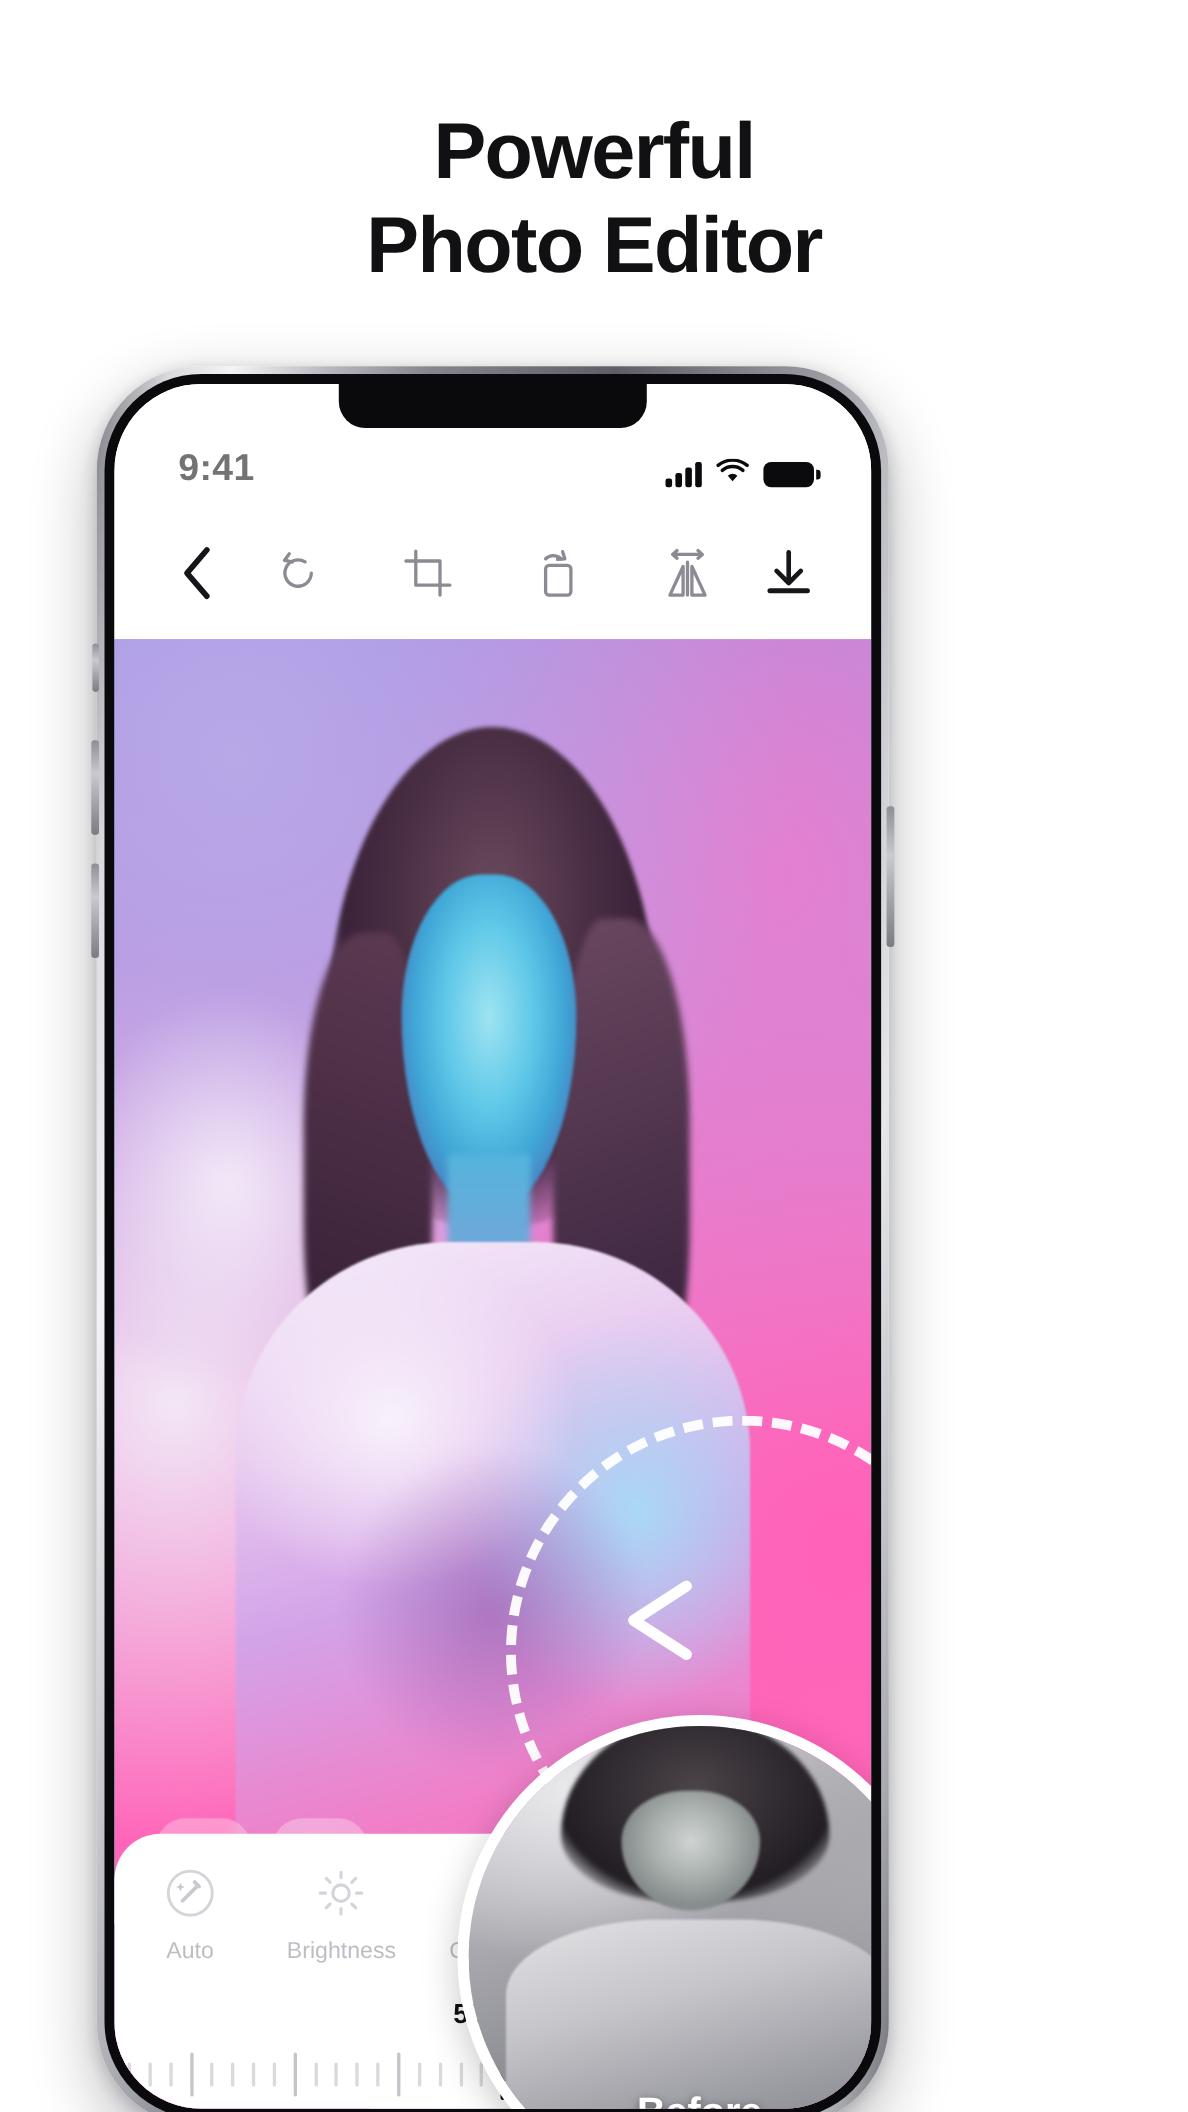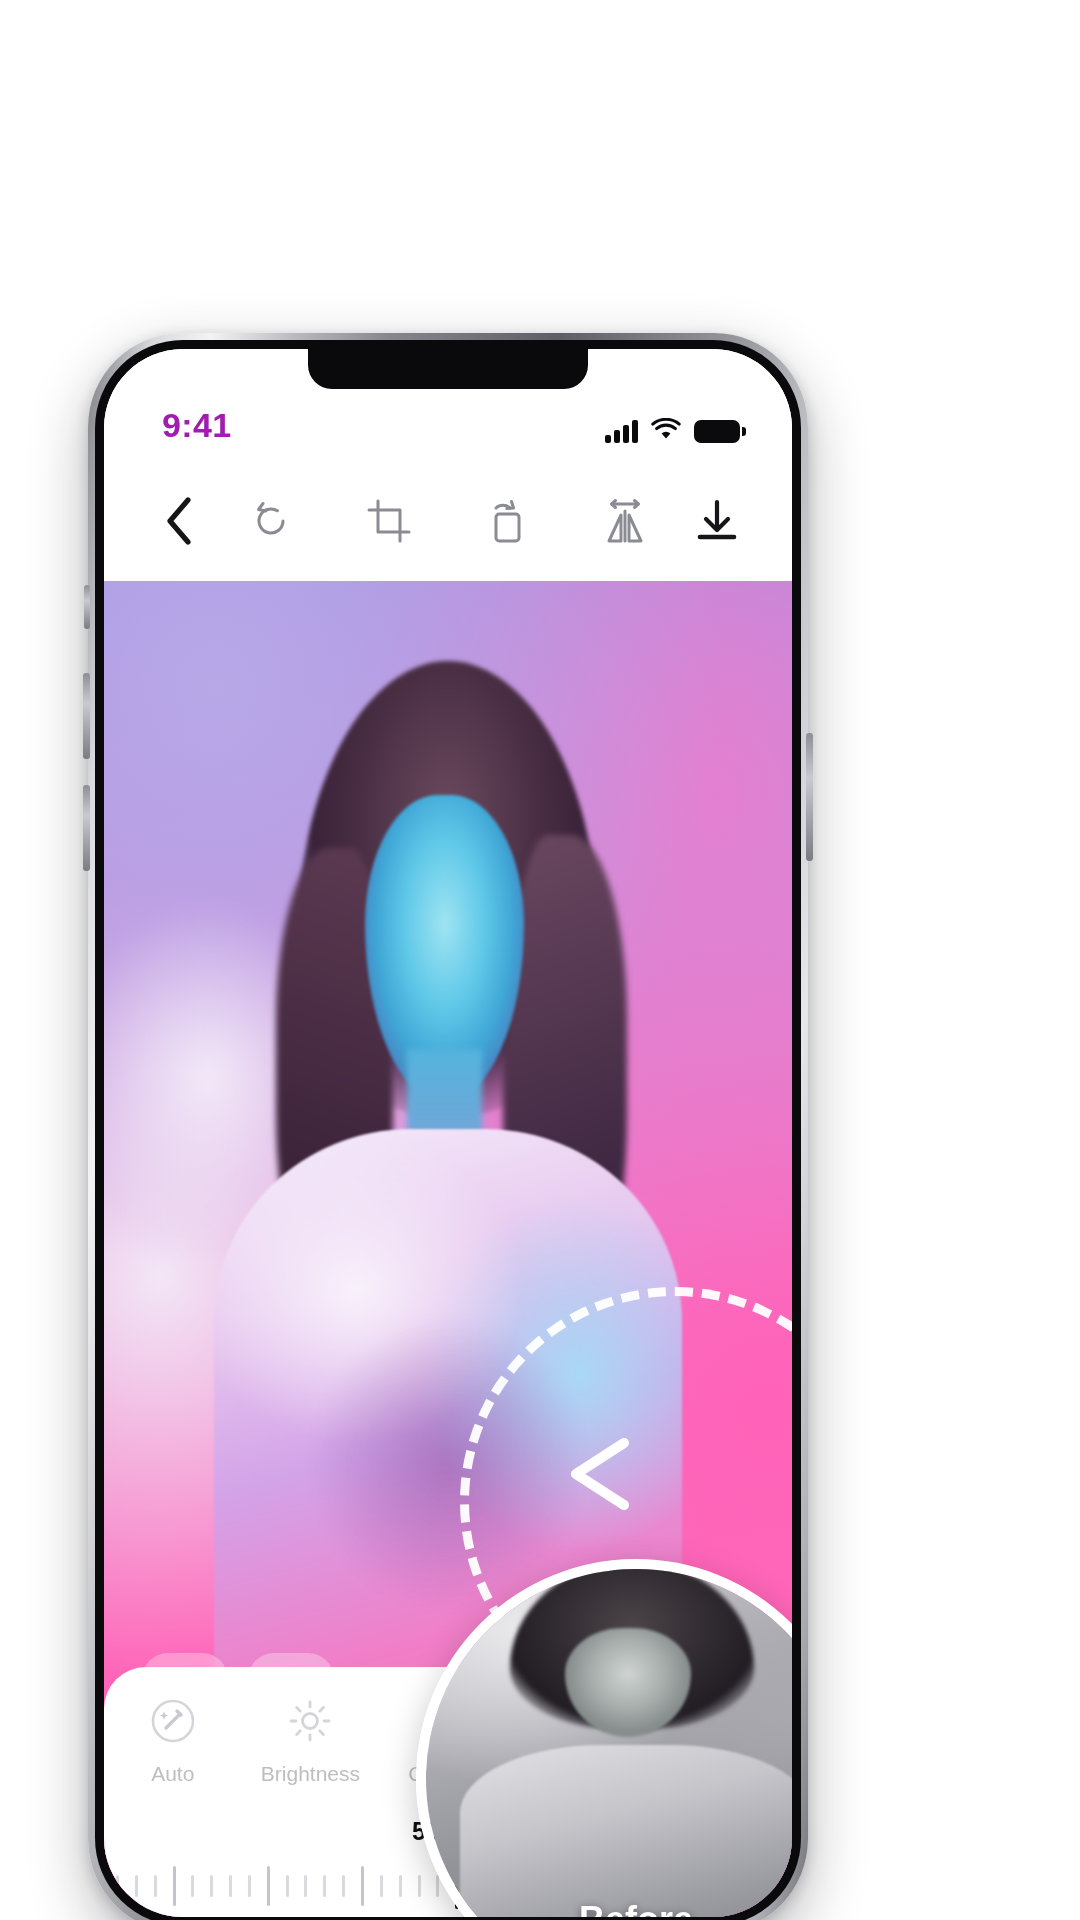--- a/index.html
+++ b/index.html
@@ -78,21 +78,21 @@
     position: absolute; top: 0; left: 0; right: 0;
     height: 112px;
     display: flex; align-items: flex-end;
     justify-content: space-between;
     padding: 0 52px 16px 58px;
     z-index: 20;
     background: #ffffff;
   }
   .status-time {
     font-size: 34px; font-weight: 700;
-    color: #a21caf; letter-spacing: .4px;
+    color: #737373; letter-spacing: .4px;
   }
   .status-icons { display: flex; align-items: center; gap: 13px; }
   .sig { display: flex; align-items: flex-end; gap: 3px; height: 23px; }
   .sig i { display:block; width: 6px; background: #0b0b0d; border-radius: 2px; }
   .sig i:nth-child(1){height: 8px;}
   .sig i:nth-child(2){height: 13px;}
   .sig i:nth-child(3){height: 18px;}
   .sig i:nth-child(4){height: 23px;}
   .batt {
     width: 46px; height: 23px; border-radius: 7px;
@@ -321,20 +321,22 @@
     display:block; width: 3px; height: 22px;
     background: #d9d9de; border-radius: 2px;
   }
   .ticks i.tall { height: 40px; background: #c4c4ca; }
   .ticks i.cur  { height: 46px; background: #101014; width: 4px; }
 </style>
 </head>
 <body>
 
 <div class="headline">
+  <span class="l1">Powerful</span>
+  <span class="l2">Photo Editor</span>
 </div>
 
 <div class="phone-wrap">
   <div class="phone-body"></div>
   <div class="btn-side btn-silent"></div>
   <div class="btn-side btn-volup"></div>
   <div class="btn-side btn-voldn"></div>
   <div class="btn-side btn-power"></div>
   <div class="phone-inner-ring"></div>
 

